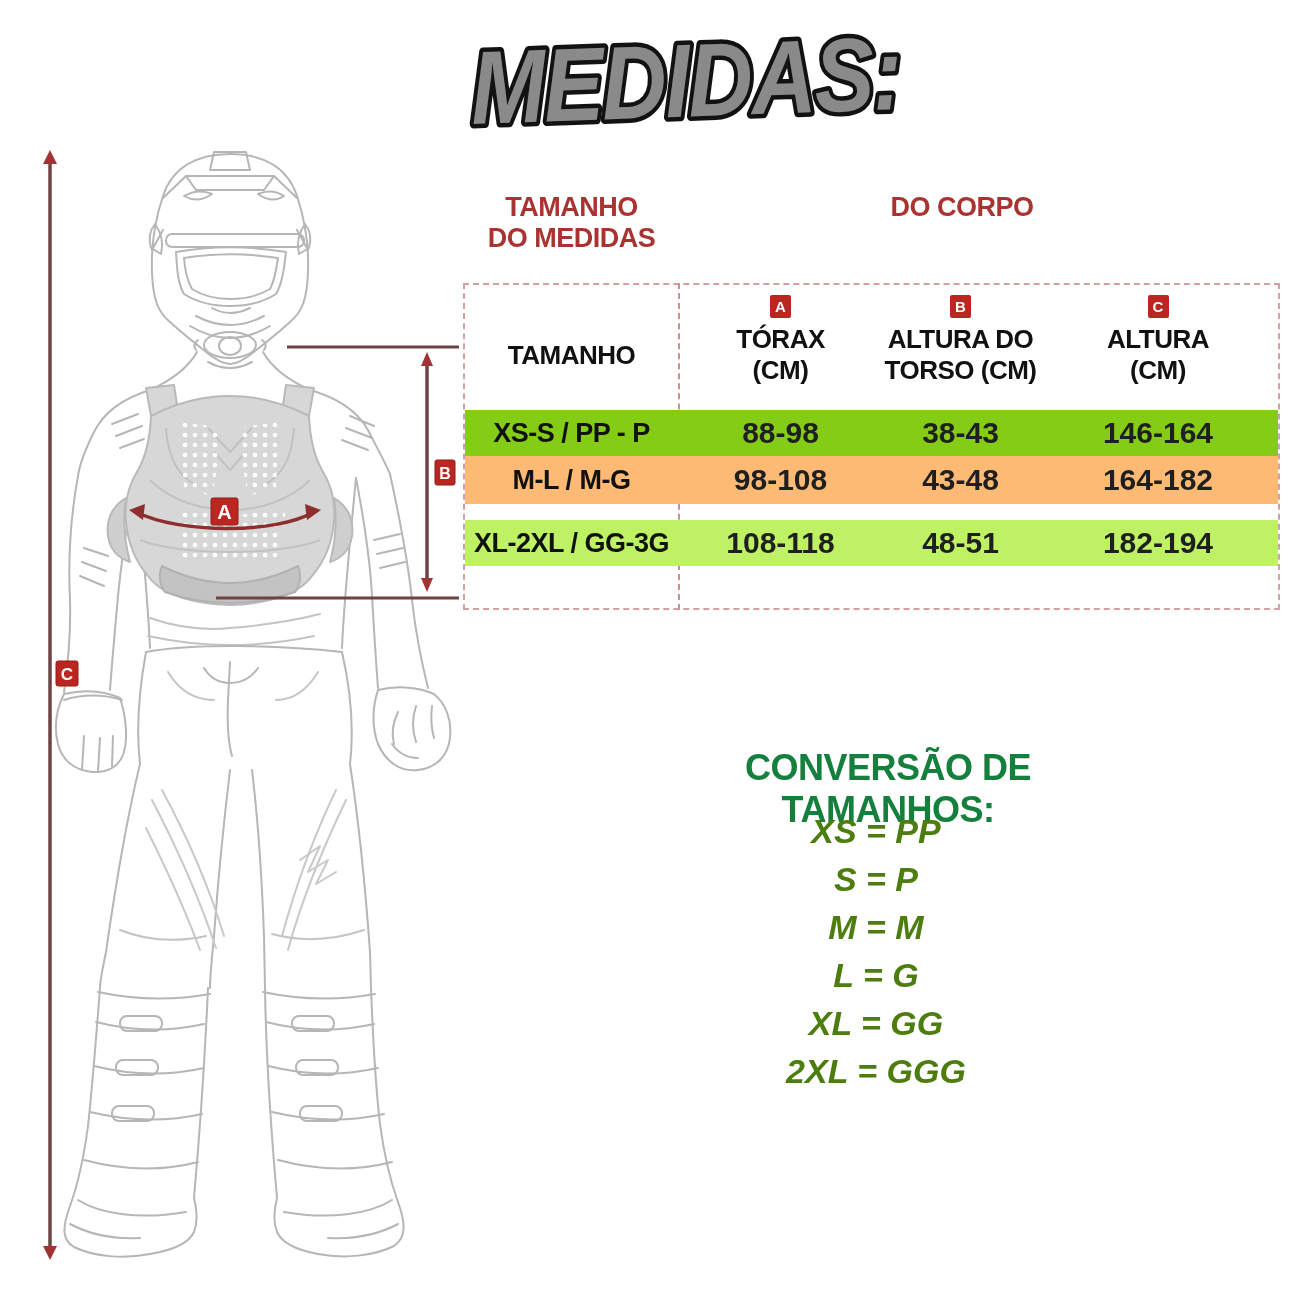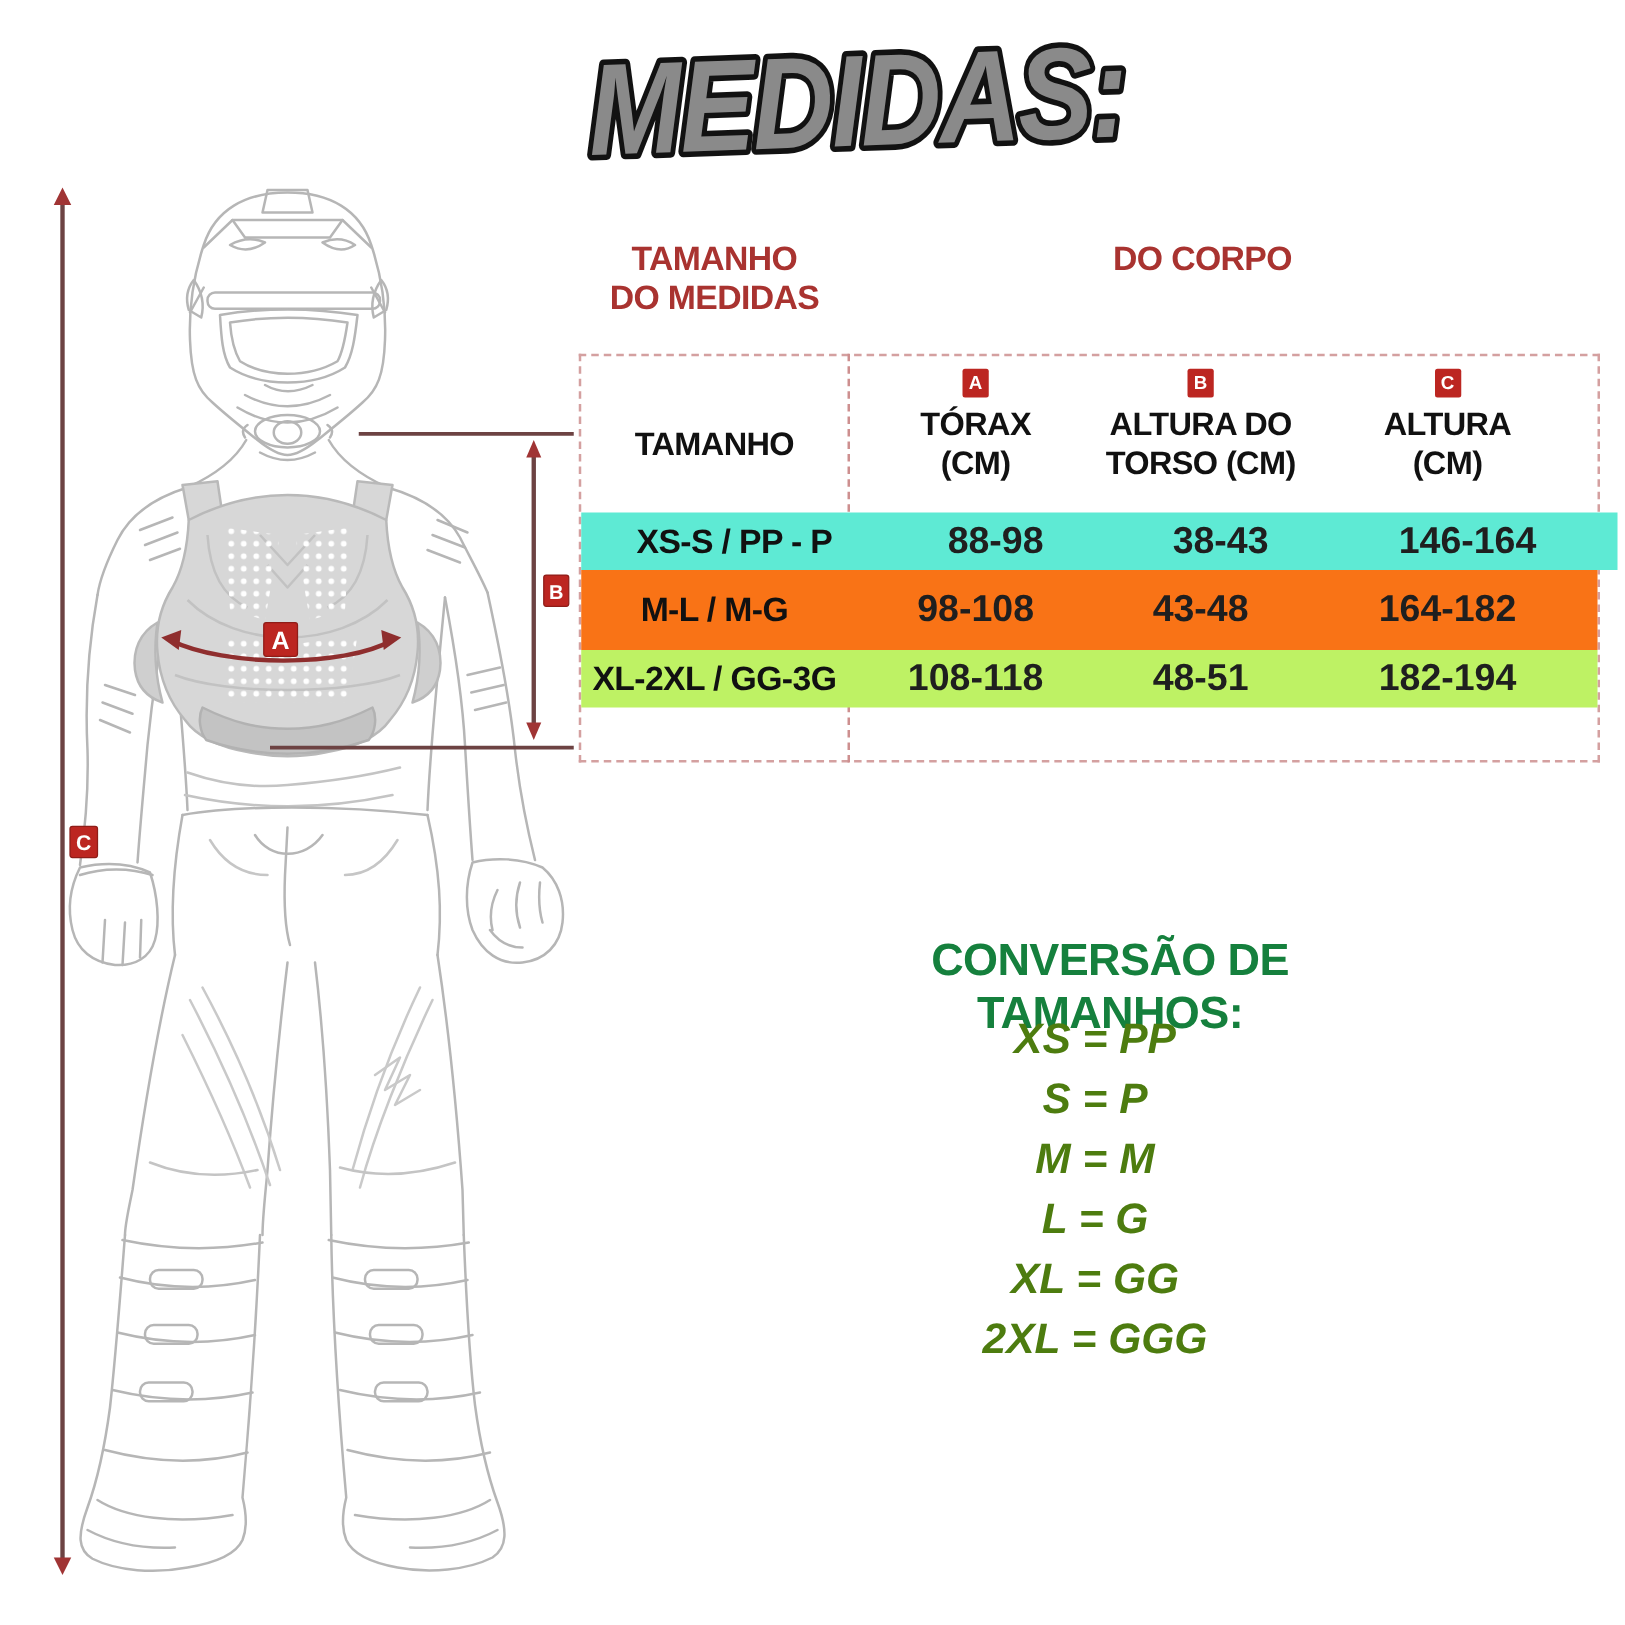--- a/index.html
+++ b/index.html
@@ -16,22 +16,22 @@
   .gh-body{left:837px;width:250px;}
 
   
   .size-table{position:absolute;left:463px;top:283px;width:817px;height:327px;
               box-sizing:border-box;border:2px dashed #d4a0a0;background:#fff;}
   .col-divider{position:absolute;left:213px;top:-2px;bottom:-2px;width:0;
                border-left:2px dashed #cd8f8f;}
   .t-row{position:absolute;left:0;width:813px;display:grid;
          grid-template-columns:213px 205px 155px 240px;}
   .t-header{top:0;height:125px;}
-  .t-r1{top:125px;height:46px;background:#5eead4;padding-left:16px;}
-  .t-r2{top:171px;height:64px;background:#f97316;}
+  .t-r1{top:125px;height:46px;background:#84cc16;}
+  .t-r2{top:171px;height:48px;background:#fdba74;}
   .t-r3{top:235px;height:46px;background:#bef264;}
   .cell{display:flex;align-items:center;justify-content:center;white-space:nowrap;}
   .hcell{display:flex;flex-direction:column;align-items:center;justify-content:flex-start;
          padding-top:10px;}
   .hcell .hl{font-size:26px;line-height:31px;font-weight:800;color:#111;letter-spacing:-.5px;text-align:center;}
   .hcell-size{justify-content:center;padding-top:16px;}
   .badge{width:21px;height:23px;border-radius:2px;background:#bc2621;color:#fff;
          font-size:15px;font-weight:700;display:flex;align-items:center;justify-content:center;
          margin-bottom:6px;}
   .size-label{font-size:27px;font-weight:800;color:#111;letter-spacing:-.5px;}

